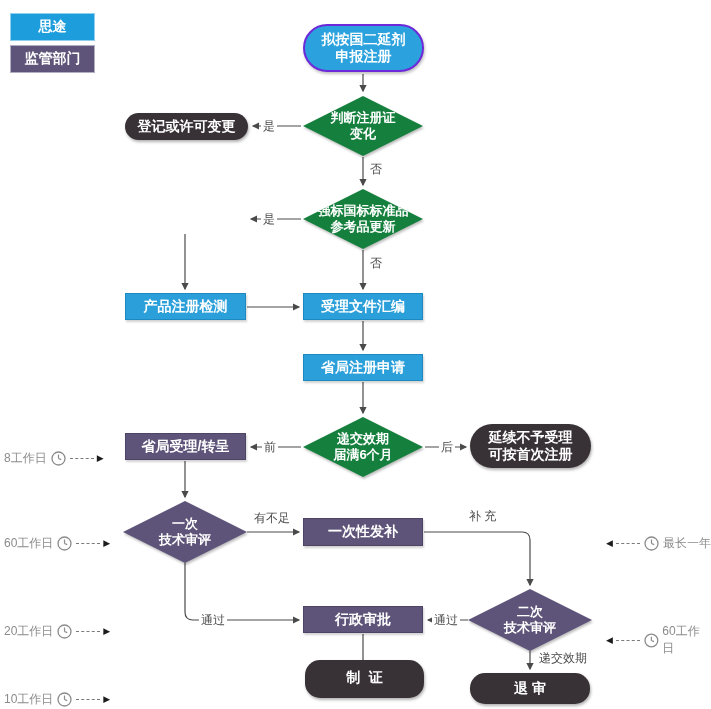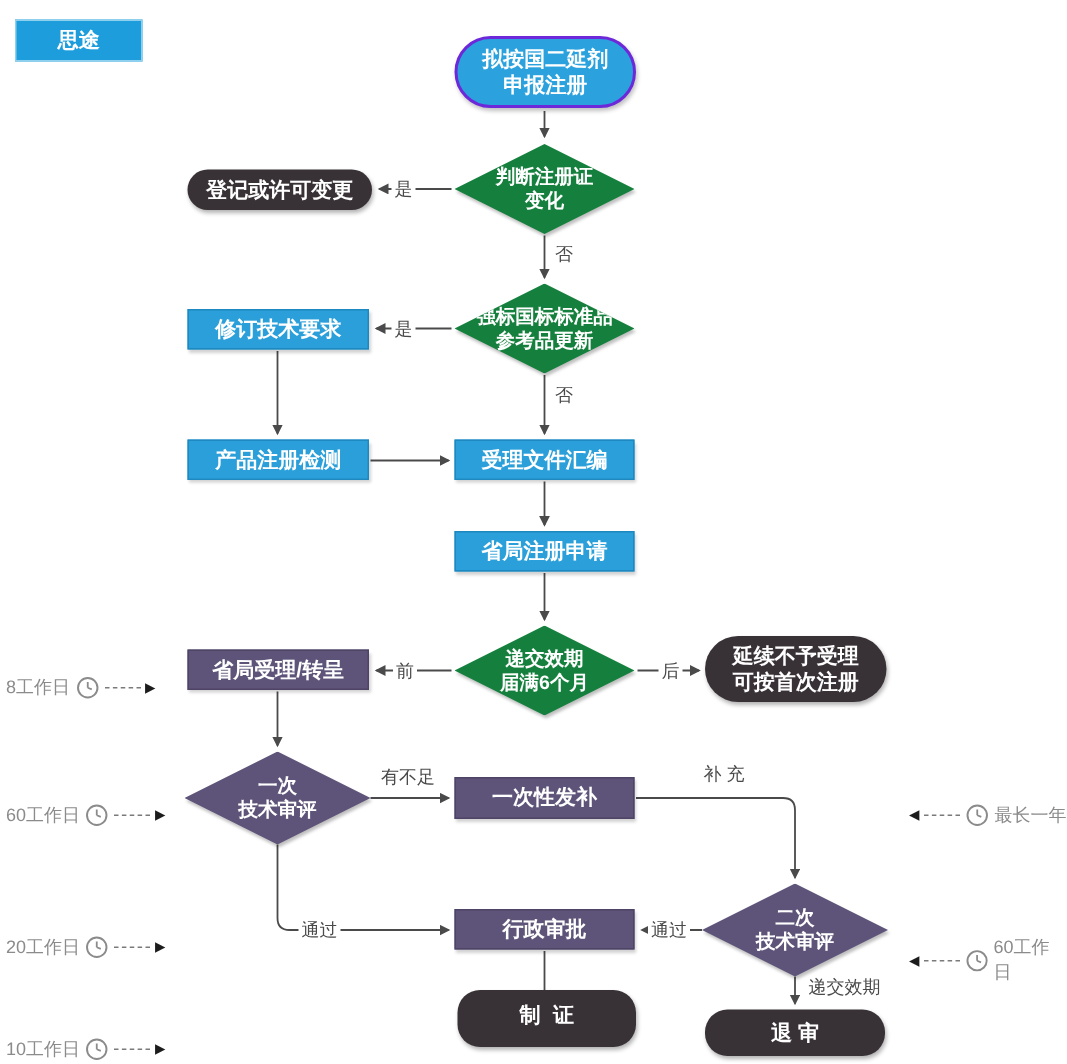--- a/index.html
+++ b/index.html
@@ -69,37 +69,39 @@
       <path d="M185,563 V612 Q185,620 193,620 H299" marker-end="url(#arr)"></path>
       <path d="M468,620 H428" marker-end="url(#arr)"></path>
       <path d="M530,651 V669" marker-end="url(#arr)"></path>
       <path d="M363,634 V671" marker-end="url(#arr)"></path>
     </g>
   </svg>
 
   <div class="legend-box" style="left:10px;top:13px;width:83px;height:26px;background:#1d9ddb;border:1px solid #8fd0ee;">
     <span>思途</span>
   </div>
+  <div class="legend-box" style="left:10px;top:45px;width:83px;height:26px;background:#5e5378;border:1px solid #b4aec2;">
+    <span>监管部门</span>
+  </div>
 
   <div class="node blue-pill" style="left:303px;top:24px;width:117px;height:44px;">拟按国二延剂
 申报注册</div>
 
   <div class="diamond-wrap" style="left:303px;top:96px;width:120px;height:60px;">
     <div class="diamond blue">判断注册证
 变化</div>
   </div>
 
   <div class="node dark-pill" style="left:125px;top:113px;width:123px;height:27px;">登记或许可变更</div>
 
   <div class="diamond-wrap" style="left:303px;top:189px;width:120px;height:60px;">
     <div class="diamond blue">强标国标标准品
 参考品更新</div>
   </div>
 
-  <div class="node blue-rect" style="left:125px;top:206px;width:119px;height:25px;">修订技术要求</div>
 
   <div class="node blue-rect" style="left:125px;top:293px;width:119px;height:25px;">产品注册检测</div>
 
   <div class="node blue-rect" style="left:303px;top:293px;width:118px;height:25px;">受理文件汇编</div>
 
   <div class="node blue-rect" style="left:303px;top:354px;width:118px;height:25px;">省局注册申请</div>
 
   <div class="diamond-wrap" style="left:303px;top:417px;width:120px;height:60px;">
     <div class="diamond blue">递交效期
 届满6个月</div>

